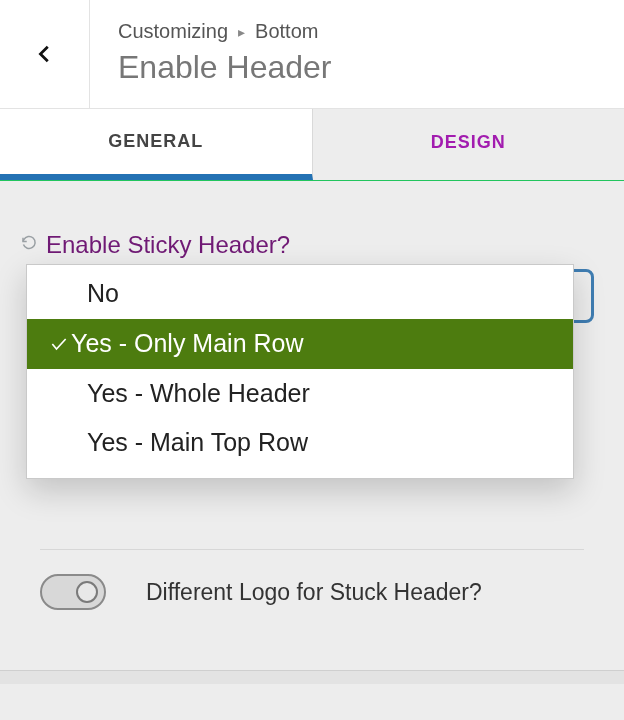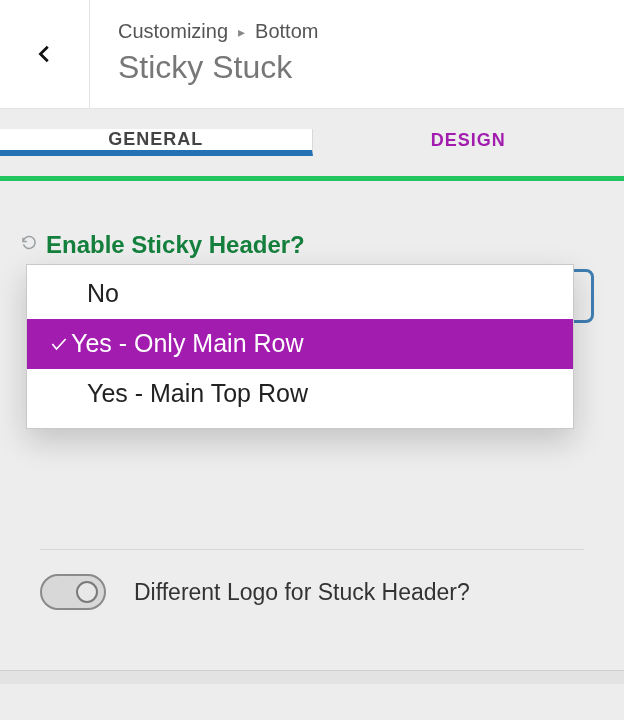--- a/index.html
+++ b/index.html
@@ -9,54 +9,54 @@
   
   .hdr { background: #fff; display: flex; border-bottom: 1px solid #e3e3e3; }
   .back-cell { width: 90px; display: flex; align-items: center; justify-content: center; border-right: 1px solid #e3e3e3; cursor: pointer; }
   .back-cell svg { width: 22px; height: 22px; stroke: #111; stroke-width: 3; fill: none; }
   .hdr-titles { padding: 20px 28px 22px 28px; flex: 1; }
   .breadcrumb { font-size: 20px; color: #555; display: flex; align-items: center; gap: 10px; }
   .breadcrumb .bc-sep { font-size: 14px; color: #888; }
   .title { font-size: 32px; color: #777; font-weight: 400; margin-top: 6px; }
 
   
-  .tabs { display: flex; height: 72px; border-bottom: 5px solid #22c55e; align-items: center; }
+  .tabs { display: flex; height: 72px; border-bottom: 1px solid #22c55e; }
   .tab { flex: 1; display: flex; align-items: center; justify-content: center; font-size: 18px; font-weight: 700; letter-spacing: 1px; color: #a21caf; background: #ededed; cursor: pointer; border-right: 1px solid #d9d9d9; border-bottom: 4px solid transparent; }
   .tab:last-child { border-right: none; }
   .tab.active { background: #fff; color: #444; border-bottom: 6px solid #2472b4; }
 
   
   .panel { padding: 50px 10px 20px 10px; position: relative; }
   .field-row { position: relative; padding: 0 10px; }
   .field-label-row { display: flex; align-items: center; gap: 8px; padding-left: 0; }
   .reset-icon { color: #9aa0a4; }
   .reset-icon svg { width: 18px; height: 18px; stroke: #9aa0a4; stroke-width: 2; fill: none; }
-  .field-label { font-size: 24px; color: #15803d; font-weight: 700; }
+  .field-label { font-size: 24px; color: #701a75; font-weight: 400; }
 
   
   .dropdown-wrap { position: relative; margin-top: 10px; }
   .select-outline { position: absolute; right: 10px; top: 0; width: 36px; height: 54px; border: 3px solid #3f7db2; border-radius: 8px; }
   .popup {
     position: absolute; left: 6px; top: -5px; width: 548px;
     background: #fff; border: 1px solid #c9c9c9; border-radius: 0;
     box-shadow: 0 12px 30px rgba(0,0,0,0.18);
     padding: 4px 0 10px 0; overflow: hidden;
   }
   .option { font-size: 25px; color: #222; padding: 8px 18px 8px 60px; position: relative; cursor: pointer; line-height: 1.35; }
-  .option.selected { background: #a21caf; color: #fff; padding-left: 44px; }
+  .option.selected { background: #4d7c0f; color: #fff; padding-left: 44px; }
   .option .check { position: absolute; left: 22px; top: 10px; display: none; }
   .option.selected .check { display: block; }
   .option .check svg { width: 20px; height: 20px; stroke: #fff; stroke-width: 2; fill: none; }
 
   
   .after-dropdown-spacer { height: 280px; }
 
   .divider { height: 1px; background: #d7d7d7; margin: 0 30px 24px 30px; }
 
-  .toggle-row { display: flex; align-items: center; gap: 28px; padding: 0 30px 40px 30px; }
+  .toggle-row { display: flex; align-items: center; gap: 40px; padding: 0 30px 40px 30px; }
   .toggle { width: 66px; height: 36px; border-radius: 20px; border: 2px solid #8a8a8a; background: #d8d8d8; position: relative; cursor: pointer; }
   .toggle .circle { position: absolute; width: 22px; height: 22px; border-radius: 50%; border: 2px solid #7a7a7a; background: #e8e8e8; top: 5px; right: 6px; }
   .toggle-label { font-size: 23px; color: #333; }
 
   .tail-bar { height: 14px; background: #e3e3e3; border-top: 1px solid #cfcfcf; }
 </style>
 </head>
 <body>
 
 <div class="page">
@@ -65,21 +65,21 @@
       <svg viewBox="0 0 24 24">
           <polyline points="15 4 7 12 15 20"></polyline>
         </svg>
     </div>
     <div class="hdr-titles">
       <div class="breadcrumb">
         <span>Customizing</span>
         <span class="bc-sep">▸</span>
         <span>Bottom</span>
       </div>
-      <div class="title">Sticky Stuck</div>
+      <div class="title">Enable Header</div>
     </div>
   </div>
 
   <div class="tabs">
     <div class="tab active">GENERAL</div>
     <div class="tab">DESIGN</div>
   </div>
 
   <div class="panel">
     <div class="field-row">
@@ -101,20 +101,24 @@
             <span>No</span>
           </div>
           <div class="option selected">
             <span class="check"><svg viewBox="0 0 24 24">
                   <polyline points="4 12 9 18 20 6"></polyline>
                 </svg></span>
             <span>Yes - Only Main Row</span>
           </div>
           <div class="option">
             
+            <span>Yes - Whole Header</span>
+          </div>
+          <div class="option">
+            
             <span>Yes - Main Top Row</span>
           </div>
         </div>
       </div>
     </div>
 
     <div class="after-dropdown-spacer"></div>
     <div class="divider"></div>
 
     <div class="toggle-row">

